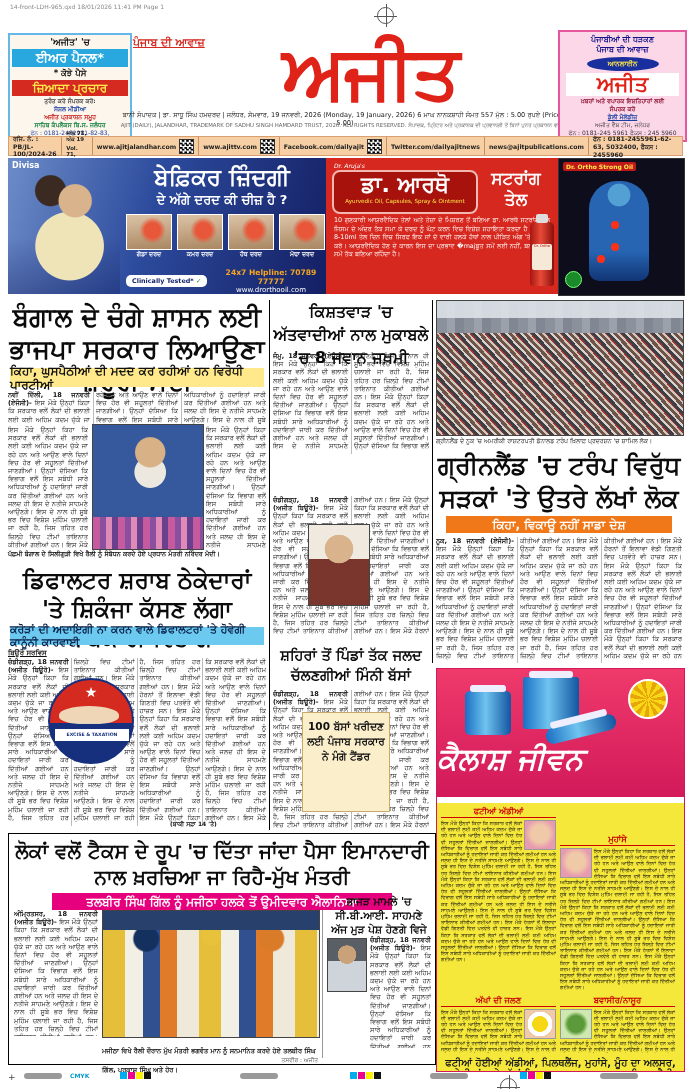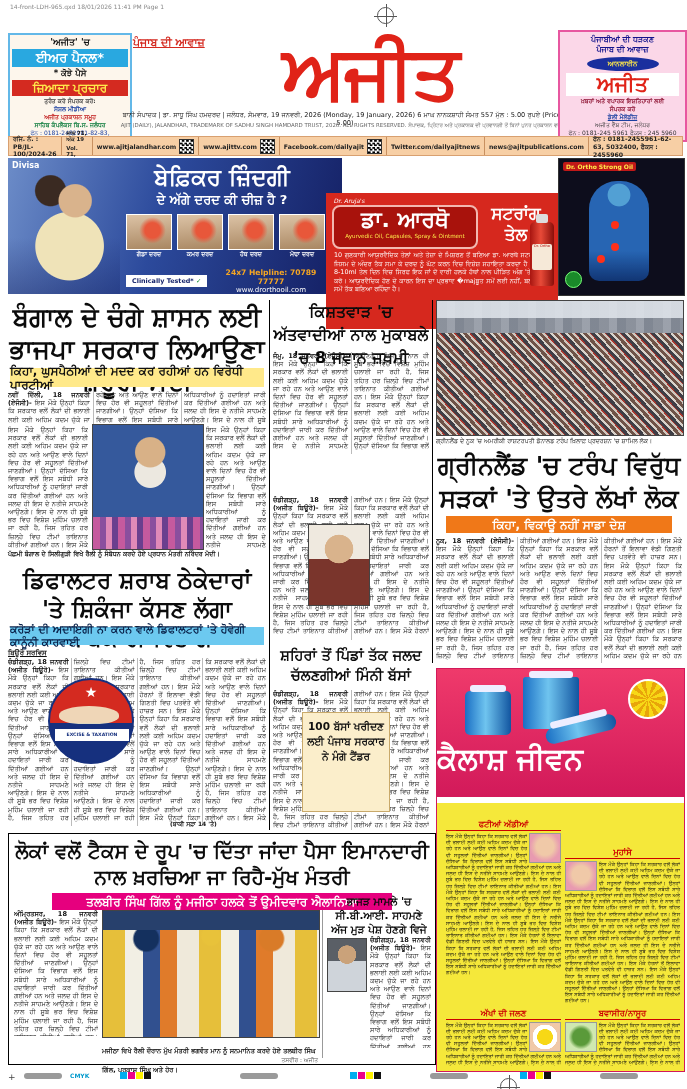--- a/index.html
+++ b/index.html
@@ -21,27 +21,27 @@
   .right-promo{left:558px;top:30px;width:125px;height:108px;border:2px solid #e757a0;background:#fbd7e8;text-align:center;font-size:6px;}
   .logo-main{left:175px;top:36px;width:390px;text-align:center;color:#e02318;font-weight:bold;
              font-size:74px;line-height:72px;letter-spacing:-2px;}
   .tagline{left:133px;top:36px;width:95px;color:#d42a20;font-weight:bold;font-size:11px;text-decoration:underline;}
   .dateline{left:120px;top:111px;width:450px;font-size:6.6px;color:#1a1a1a;text-align:center;}
   .rights{left:100px;top:122px;width:490px;font-size:5.4px;color:#666;text-align:center;}
   .infobar{left:8px;top:136px;width:673px;height:18px;background:#f7cfa5;border:1px solid #d8a070;
            display:flex;align-items:center;font-size:6.2px;font-weight:bold;color:#222;}
   .infobar>div{padding:0 4px;border-right:1px solid #c89060;display:flex;align-items:center;gap:3px;height:100%;}
   
-  .ad-blue{left:8px;top:158px;width:318px;height:136px;background:linear-gradient(105deg,#6c8cc8 0%,#2c4a9c 45%,#141f63 100%);overflow:hidden;padding-left:16px;}
-  .ad-red{left:326px;top:158px;width:232px;height:136px;background:#d6281e;overflow:hidden;margin-top:35px;}
+  .ad-blue{left:8px;top:158px;width:318px;height:136px;background:linear-gradient(105deg,#6c8cc8 0%,#2c4a9c 45%,#141f63 100%);overflow:hidden;}
+  .ad-red{left:326px;top:158px;width:232px;height:136px;background:#d6281e;overflow:hidden;}
   .ad-dark{left:558px;top:158px;width:125px;height:136px;background:#0d0d1c;border:1px solid #333;overflow:hidden;}
   .pain{width:44px;height:34px;border:1px solid #fff;
         background:radial-gradient(circle at 58% 45%,#e8573a 0 24%,rgba(232,87,58,0) 42%),linear-gradient(175deg,#dcc3a6,#a98762);}
   .pain-label{font-size:6.2px;color:#fff;text-align:center;font-weight:bold;}
-  .pill{background:#fff;border-radius:0;font-size:6.4px;color:#15246b;font-weight:bold;padding:2px 6px;display:inline-block;}
+  .pill{background:#fff;border-radius:5px;font-size:6.4px;color:#15246b;font-weight:bold;padding:2px 6px;display:inline-block;}
   .man-photo{left:0;top:10px;width:112px;height:126px;
      background:radial-gradient(circle at 60% 26%,#d9b38c 0 14%,transparent 15%),
                 radial-gradient(circle at 38% 18%,#3a2a22 0 12%,transparent 13%),
                 radial-gradient(circle at 55% 62%,#efe3b8 0 34%,transparent 35%),
                 linear-gradient(180deg,rgba(90,120,190,0) 0 55%,rgba(20,30,90,.35) 100%);}
   .ortho-title-box{background:#a8120c;border:2px solid #f2b8b0;border-radius:8px;color:#fff;text-align:center;}
   .bottle{width:24px;height:64px;background:linear-gradient(90deg,#a81510,#e84a38 45%,#8a0f0a);border-radius:5px 5px 3px 3px;position:relative;}
   .bottle:before{content:"";position:absolute;left:6px;top:-8px;width:12px;height:9px;background:#ddd;border-radius:2px;}
   .bottle-label{position:absolute;left:2px;top:22px;width:20px;height:26px;background:#f6e9d8;border-radius:2px;font-size:3.5px;color:#a00;text-align:center;overflow:hidden;}
   
@@ -74,21 +74,21 @@
      linear-gradient(180deg,#5a5f66 0 42%,#cfd4da 42% 100%);}
   .emblem{width:82px;height:82px;border-radius:50%;border:2px solid #16307e;
      background:linear-gradient(180deg,#d42a20 0 52%,#16307e 52% 100%);position:relative;}
   .emblem .star{position:absolute;left:0;right:0;top:4px;text-align:center;color:#fff;font-size:14px;}
   .emblem .wings{position:absolute;left:9px;top:26px;width:60px;height:18px;background:#f2e9c8;border-radius:50% 50% 40% 40%;opacity:.9;}
   .emblem .ribbon{position:absolute;left:4px;top:48px;width:74px;height:12px;background:#fff;border:1px solid #16307e;
      font-size:4.6px;color:#16307e;font-weight:bold;text-align:center;line-height:11px;overflow:hidden;}
   .quote-box{background:#fbeecb;border:1px solid #c9a96a;font-weight:bold;text-align:center;color:#111;}
   
   .kailash{left:436px;top:668px;width:247px;height:402px;border:1px solid #d2195a;overflow:hidden;}
-  .kl-top{position:absolute;left:0;top:0;width:100%;height:128px;background:linear-gradient(180deg,#ef3a6b,#d2195a);}
+  .kl-top{position:absolute;left:0;top:0;width:100%;height:128px;background:linear-gradient(180deg,#ef3a6b,#d2195a);font-style:italic;}
   .kl-jar{position:absolute;background:linear-gradient(90deg,#1a6fc4,#6fc4ef 45%,#1255a0);border-radius:5px;}
   .kl-jar:before{content:"";position:absolute;left:10%;top:-6px;width:80%;height:7px;background:#eef;border-radius:3px;}
   .kl-star{position:absolute;width:36px;height:36px;border-radius:50%;
      background:repeating-conic-gradient(#f7d816 0 16deg,#e8a50a 16deg 32deg);border:2px solid #fff;}
   .kl-yellow{position:absolute;left:0;top:134px;width:100%;height:268px;background:#f5e83a;font-size:5px;}
   .kl-panel-h{color:#c00;font-weight:bold;font-size:8.4px;text-align:center;border-bottom:1.5px solid #c00;margin-bottom:2px;}
   .kl-img{width:30px;height:28px;border:1px solid #999;background:radial-gradient(circle at 50% 45%,#f0c9a8 0 40%,#e89ab0 70%);}
   .kl-promise{font-weight:bold;font-size:10px;line-height:11.5px;text-align:center;color:#1a1a1a;}
   
   .cm-box{left:8px;top:833px;width:426px;height:230px;border:1.5px solid #000;}
@@ -267,21 +267,21 @@
 
   <div class="abs kailash">
     <div class="kl-top">
       <div class="kl-jar" style="left:28px;top:22px;width:46px;height:44px;"></div>
       <div class="kl-jar" style="left:86px;top:8px;width:56px;height:52px;border-radius:3px;"></div>
       <div class="kl-jar" style="left:108px;top:52px;width:72px;height:16px;transform:rotate(-14deg);border-radius:8px;"></div>
       <div class="kl-star" style="right:16px;top:10px;"></div>
       <div class="abs ctr" style="left:0;top:72px;width:100%;color:#fff;font-weight:bold;font-size:30px;">ਕੈਲਾਸ਼ ਜੀਵਨ</div>
     </div>
     <div class="kl-yellow">
-      <div style="display:flex;flex-wrap:wrap;padding:16px 4px;gap:4px;justify-content:flex-end;">
+      <div style="display:flex;flex-wrap:wrap;padding:3px 4px;gap:4px;">
         <div style="width:115px;">
           <div class="kl-panel-h">ਫਟੀਆਂ ਅੱਡੀਆਂ</div>
           <div class="kl-img" style="float:right;margin-left:2px;"></div>
           <div style="text-align:justify;line-height:6.2px;">ਇਸ ਮੌਕੇ ਉਨ੍ਹਾਂ ਕਿਹਾ ਕਿ ਸਰਕਾਰ ਵਲੋਂ ਲੋਕਾਂ ਦੀ ਭਲਾਈ ਲਈ ਕਈ ਅਹਿਮ ਕਦਮ ਚੁੱਕੇ ਜਾ ਰਹੇ ਹਨ ਅਤੇ ਆਉਣ ਵਾਲੇ ਦਿਨਾਂ ਵਿਚ ਹੋਰ ਵੀ ਸਹੂਲਤਾਂ ਦਿੱਤੀਆਂ ਜਾਣਗੀਆਂ। ਉਨ੍ਹਾਂ ਦੱਸਿਆ ਕਿ ਵਿਭਾਗ ਵਲੋਂ ਇਸ ਸਬੰਧੀ ਸਾਰੇ ਅਧਿਕਾਰੀਆਂ ਨੂੰ ਹਦਾਇਤਾਂ ਜਾਰੀ ਕਰ ਦਿੱਤੀਆਂ ਗਈਆਂ ਹਨ ਅਤੇ ਜਲਦ ਹੀ ਇਸ ਦੇ ਨਤੀਜੇ ਸਾਹਮਣੇ ਆਉਣਗੇ। ਇਸ ਦੇ ਨਾਲ ਹੀ ਸੂਬੇ ਭਰ ਵਿਚ ਵਿਸ਼ੇਸ਼ ਮੁਹਿੰਮ ਚਲਾਈ ਜਾ ਰਹੀ ਹੈ, ਜਿਸ ਤਹਿਤ ਹਰ ਜ਼ਿਲ੍ਹੇ ਵਿਚ ਟੀਮਾਂ ਤਾਇਨਾਤ ਕੀਤੀਆਂ ਗਈਆਂ ਹਨ। ਇਸ ਮੌਕੇ ਉਨ੍ਹਾਂ ਕਿਹਾ ਕਿ ਸਰਕਾਰ ਵਲੋਂ ਲੋਕਾਂ ਦੀ ਭਲਾਈ ਲਈ ਕਈ ਅਹਿਮ ਕਦਮ ਚੁੱਕੇ ਜਾ ਰਹੇ ਹਨ ਅਤੇ ਆਉਣ ਵਾਲੇ ਦਿਨਾਂ ਵਿਚ ਹੋਰ ਵੀ ਸਹੂਲਤਾਂ ਦਿੱਤੀਆਂ ਜਾਣਗੀਆਂ। ਉਨ੍ਹਾਂ ਦੱਸਿਆ ਕਿ ਵਿਭਾਗ ਵਲੋਂ ਇਸ ਸਬੰਧੀ ਸਾਰੇ ਅਧਿਕਾਰੀਆਂ ਨੂੰ ਹਦਾਇਤਾਂ ਜਾਰੀ ਕਰ ਦਿੱਤੀਆਂ ਗਈਆਂ ਹਨ ਅਤੇ ਜਲਦ ਹੀ ਇਸ ਦੇ ਨਤੀਜੇ ਸਾਹਮਣੇ ਆਉਣਗੇ। ਇਸ ਦੇ ਨਾਲ ਹੀ ਸੂਬੇ ਭਰ ਵਿਚ ਵਿਸ਼ੇਸ਼ ਮੁਹਿੰਮ ਚਲਾਈ ਜਾ ਰਹੀ ਹੈ, ਜਿਸ ਤਹਿਤ ਹਰ ਜ਼ਿਲ੍ਹੇ ਵਿਚ ਟੀਮਾਂ ਤਾਇਨਾਤ ਕੀਤੀਆਂ ਗਈਆਂ ਹਨ। ਇਸ ਮੌਕੇ ਹੋਰਨਾਂ ਤੋਂ ਇਲਾਵਾ ਵੱਡੀ ਗਿਣਤੀ ਵਿਚ ਪਤਵੰਤੇ ਵੀ ਹਾਜ਼ਰ ਸਨ। ਇਸ ਮੌਕੇ ਉਨ੍ਹਾਂ ਕਿਹਾ ਕਿ ਸਰਕਾਰ ਵਲੋਂ ਲੋਕਾਂ ਦੀ ਭਲਾਈ ਲਈ ਕਈ ਅਹਿਮ ਕਦਮ ਚੁੱਕੇ ਜਾ ਰਹੇ ਹਨ ਅਤੇ ਆਉਣ ਵਾਲੇ ਦਿਨਾਂ ਵਿਚ ਹੋਰ ਵੀ ਸਹੂਲਤਾਂ ਦਿੱਤੀਆਂ ਜਾਣਗੀਆਂ। ਉਨ੍ਹਾਂ ਦੱਸਿਆ ਕਿ ਵਿਭਾਗ ਵਲੋਂ ਇਸ ਸਬੰਧੀ ਸਾਰੇ ਅਧਿਕਾਰੀਆਂ ਨੂੰ ਹਦਾਇਤਾਂ ਜਾਰੀ ਕਰ ਦਿੱਤੀਆਂ ਗਈਆਂ ਹਨ।</div>
         </div>
         <div style="width:115px;margin-top:28px;">
           <div class="kl-panel-h">ਮੁਹਾਂਸੇ</div>
           <div class="kl-img" style="float:left;margin-right:2px;"></div>
           <div style="text-align:justify;line-height:6.2px;">ਇਸ ਮੌਕੇ ਉਨ੍ਹਾਂ ਕਿਹਾ ਕਿ ਸਰਕਾਰ ਵਲੋਂ ਲੋਕਾਂ ਦੀ ਭਲਾਈ ਲਈ ਕਈ ਅਹਿਮ ਕਦਮ ਚੁੱਕੇ ਜਾ ਰਹੇ ਹਨ ਅਤੇ ਆਉਣ ਵਾਲੇ ਦਿਨਾਂ ਵਿਚ ਹੋਰ ਵੀ ਸਹੂਲਤਾਂ ਦਿੱਤੀਆਂ ਜਾਣਗੀਆਂ। ਉਨ੍ਹਾਂ ਦੱਸਿਆ ਕਿ ਵਿਭਾਗ ਵਲੋਂ ਇਸ ਸਬੰਧੀ ਸਾਰੇ ਅਧਿਕਾਰੀਆਂ ਨੂੰ ਹਦਾਇਤਾਂ ਜਾਰੀ ਕਰ ਦਿੱਤੀਆਂ ਗਈਆਂ ਹਨ ਅਤੇ ਜਲਦ ਹੀ ਇਸ ਦੇ ਨਤੀਜੇ ਸਾਹਮਣੇ ਆਉਣਗੇ। ਇਸ ਦੇ ਨਾਲ ਹੀ ਸੂਬੇ ਭਰ ਵਿਚ ਵਿਸ਼ੇਸ਼ ਮੁਹਿੰਮ ਚਲਾਈ ਜਾ ਰਹੀ ਹੈ, ਜਿਸ ਤਹਿਤ ਹਰ ਜ਼ਿਲ੍ਹੇ ਵਿਚ ਟੀਮਾਂ ਤਾਇਨਾਤ ਕੀਤੀਆਂ ਗਈਆਂ ਹਨ। ਇਸ ਮੌਕੇ ਉਨ੍ਹਾਂ ਕਿਹਾ ਕਿ ਸਰਕਾਰ ਵਲੋਂ ਲੋਕਾਂ ਦੀ ਭਲਾਈ ਲਈ ਕਈ ਅਹਿਮ ਕਦਮ ਚੁੱਕੇ ਜਾ ਰਹੇ ਹਨ ਅਤੇ ਆਉਣ ਵਾਲੇ ਦਿਨਾਂ ਵਿਚ ਹੋਰ ਵੀ ਸਹੂਲਤਾਂ ਦਿੱਤੀਆਂ ਜਾਣਗੀਆਂ। ਉਨ੍ਹਾਂ ਦੱਸਿਆ ਕਿ ਵਿਭਾਗ ਵਲੋਂ ਇਸ ਸਬੰਧੀ ਸਾਰੇ ਅਧਿਕਾਰੀਆਂ ਨੂੰ ਹਦਾਇਤਾਂ ਜਾਰੀ ਕਰ ਦਿੱਤੀਆਂ ਗਈਆਂ ਹਨ ਅਤੇ ਜਲਦ ਹੀ ਇਸ ਦੇ ਨਤੀਜੇ ਸਾਹਮਣੇ ਆਉਣਗੇ। ਇਸ ਦੇ ਨਾਲ ਹੀ ਸੂਬੇ ਭਰ ਵਿਚ ਵਿਸ਼ੇਸ਼ ਮੁਹਿੰਮ ਚਲਾਈ ਜਾ ਰਹੀ ਹੈ, ਜਿਸ ਤਹਿਤ ਹਰ ਜ਼ਿਲ੍ਹੇ ਵਿਚ ਟੀਮਾਂ ਤਾਇਨਾਤ ਕੀਤੀਆਂ ਗਈਆਂ ਹਨ। ਇਸ ਮੌਕੇ ਹੋਰਨਾਂ ਤੋਂ ਇਲਾਵਾ ਵੱਡੀ ਗਿਣਤੀ ਵਿਚ ਪਤਵੰਤੇ ਵੀ ਹਾਜ਼ਰ ਸਨ। ਇਸ ਮੌਕੇ ਉਨ੍ਹਾਂ ਕਿਹਾ ਕਿ ਸਰਕਾਰ ਵਲੋਂ ਲੋਕਾਂ ਦੀ ਭਲਾਈ ਲਈ ਕਈ ਅਹਿਮ ਕਦਮ ਚੁੱਕੇ ਜਾ ਰਹੇ ਹਨ ਅਤੇ ਆਉਣ ਵਾਲੇ ਦਿਨਾਂ ਵਿਚ ਹੋਰ ਵੀ ਸਹੂਲਤਾਂ ਦਿੱਤੀਆਂ ਜਾਣਗੀਆਂ। ਉਨ੍ਹਾਂ ਦੱਸਿਆ ਕਿ ਵਿਭਾਗ ਵਲੋਂ ਇਸ ਸਬੰਧੀ ਸਾਰੇ ਅਧਿਕਾਰੀਆਂ ਨੂੰ ਹਦਾਇਤਾਂ ਜਾਰੀ ਕਰ ਦਿੱਤੀਆਂ ਗਈਆਂ ਹਨ।</div>
         </div>

